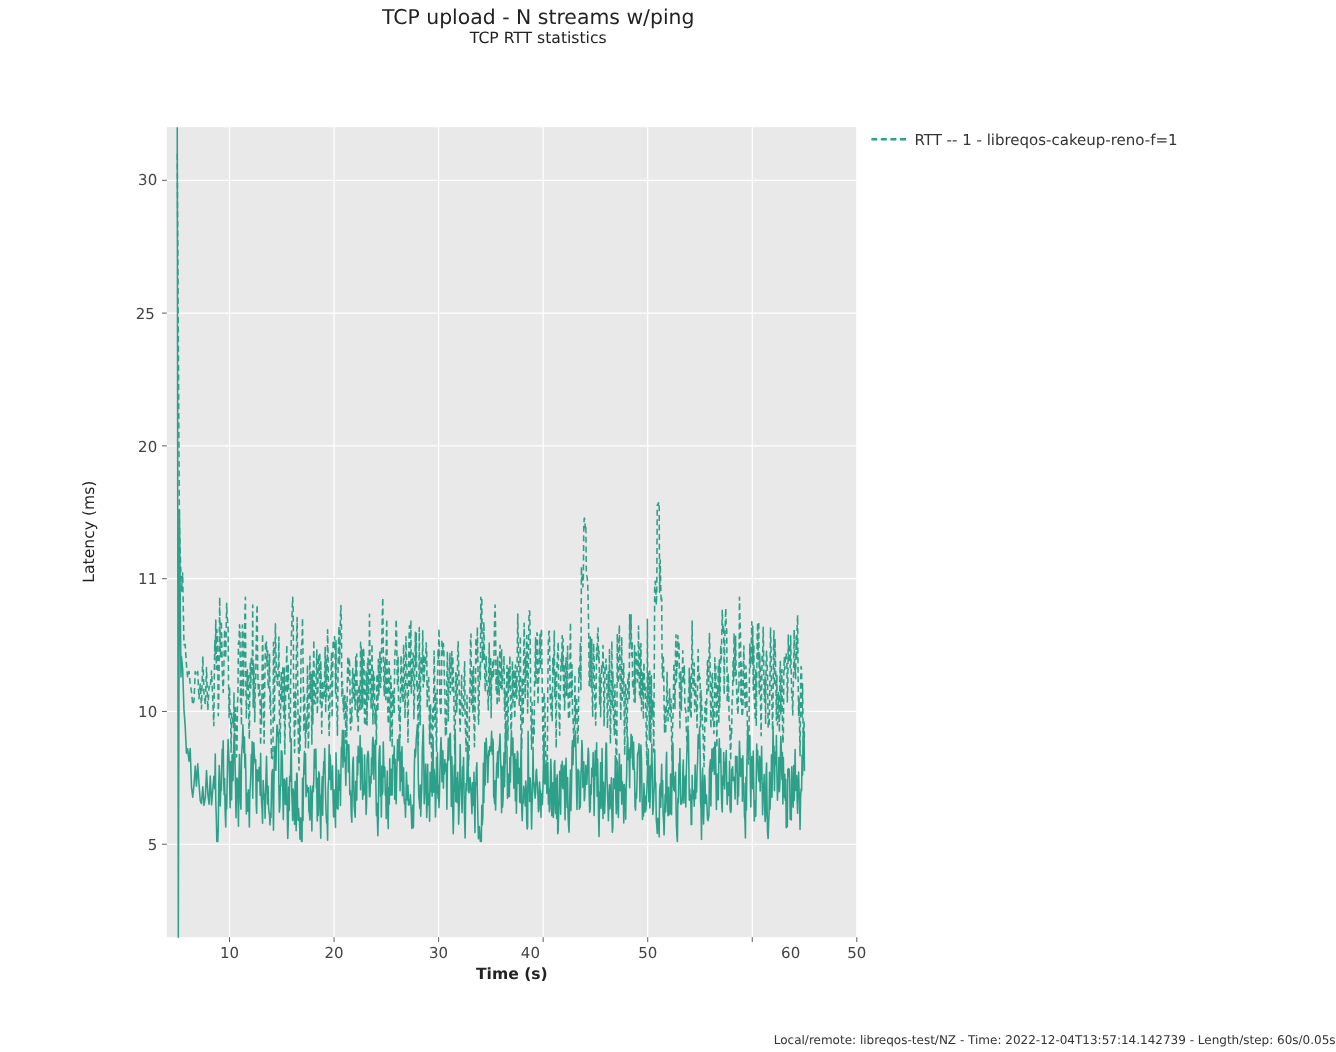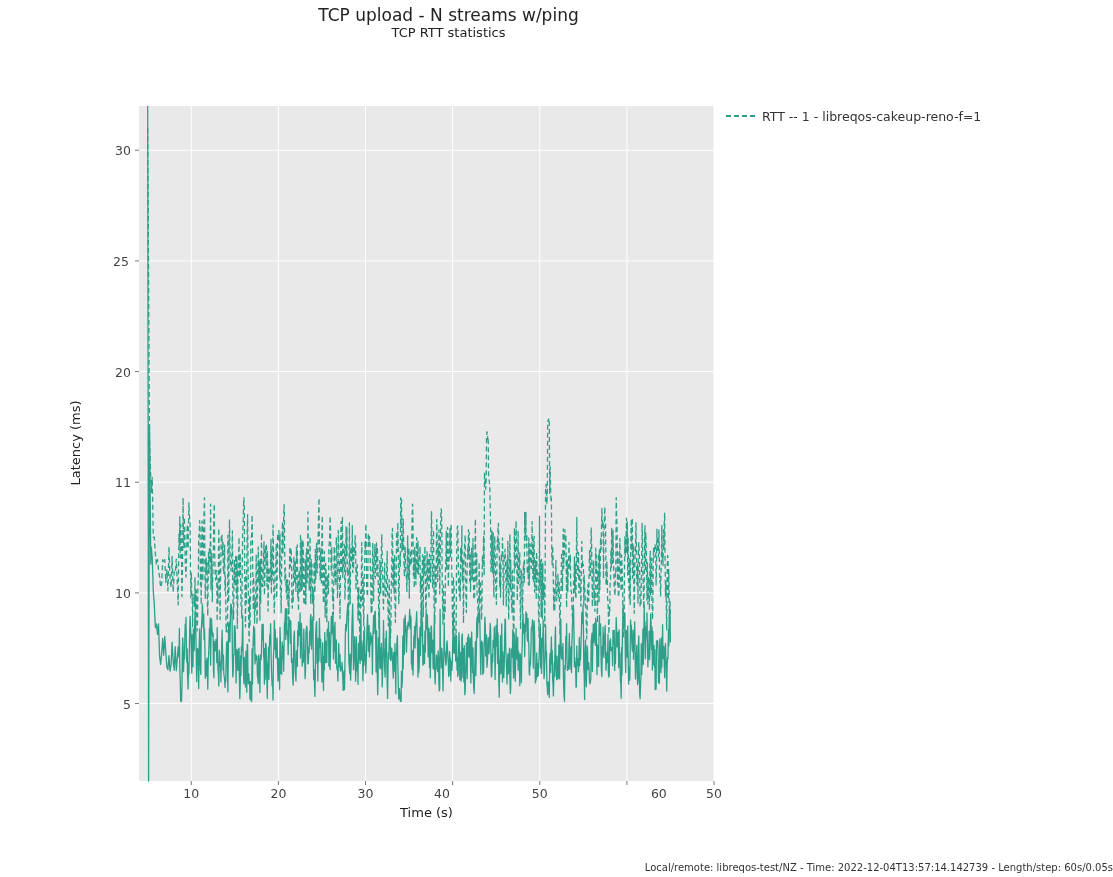--- a/index.html
+++ b/index.html
@@ -51,20 +51,21 @@
     width: 30px;
   }
   .x-axis-label {
     position: absolute;
     left: 139px;
     width: 575px;
     text-align: center;
     top: 805px;
     font-size: 13px;
     color: #222222;
+    font-weight: bold;
   }
   .y-axis-label {
     position: absolute;
     left: 75px;
     top: 443px;
     font-size: 13px;
     color: #222222;
     transform: translate(-50%, -50%) rotate(-90deg);
     white-space: nowrap;
   }

